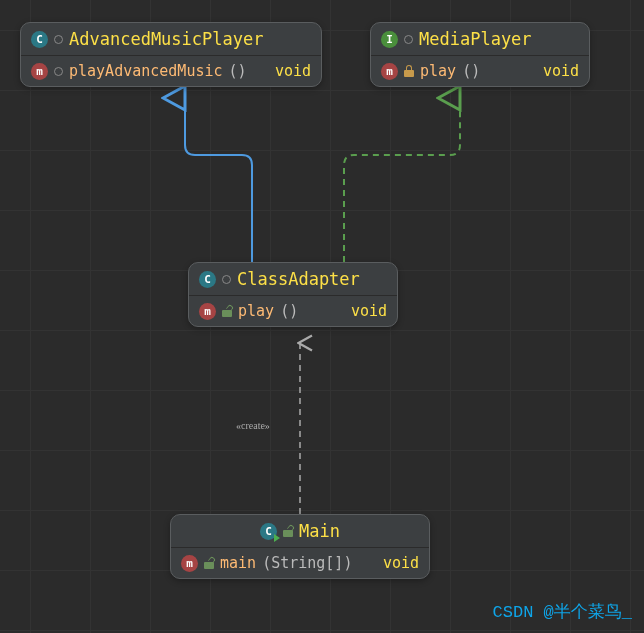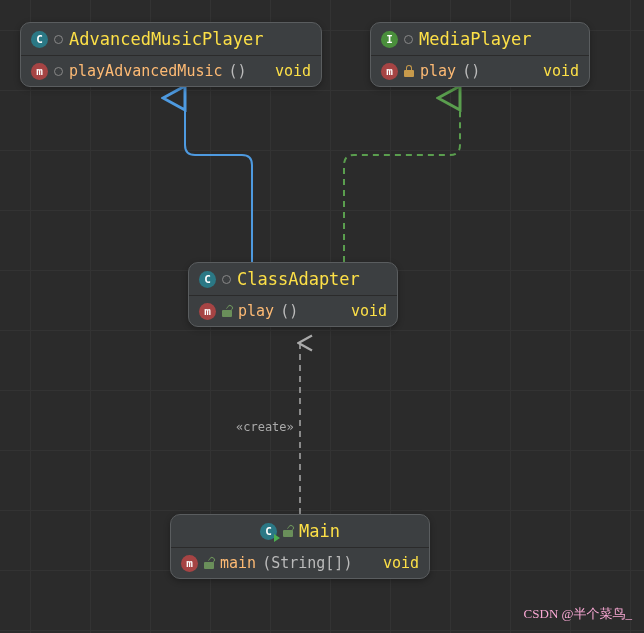--- a/index.html
+++ b/index.html
@@ -61,24 +61,24 @@
 }
 .lock.closed::before{background:#c79a4b}.lock.closed::after{border-color:#c79a4b}
 .lock.open::before{background:#6a8f5a}
 .lock.open::after{border-color:#6a8f5a;left:5px;transform:rotate(40deg)}
 .method-name{color:#fdba74}
 .parens{color:#bbb}
 .type{color:#fde047;margin-left:auto}
 svg.connectors{position:absolute;inset:0;width:100%;height:100%;pointer-events:none}
 .watermark{
   position:absolute;right:12px;bottom:10px;
-  color:#f9a8d4;font-size:13px;font-family:Liberation Serif, serif;
+  color:#0ea5e9;font-size:17px;font-family:Liberation Mono, monospace;
 }
 .stereo{
-  position:absolute;color:#aaa;font-size:12px;
+  position:absolute;color:#aaa;font-size:10px;font-family:Liberation Serif, serif;
 }
 </style>
 </head>
 <body>
 
 <svg class="connectors">
   <defs>
     <marker id="triBlue" markerWidth="14" markerHeight="14" refX="7" refY="12" orient="auto">
       <path d="M1,12 L7,1 L13,12 Z" fill="none" stroke="#4e9ae0" stroke-width="1.5"></path>
     </marker>

